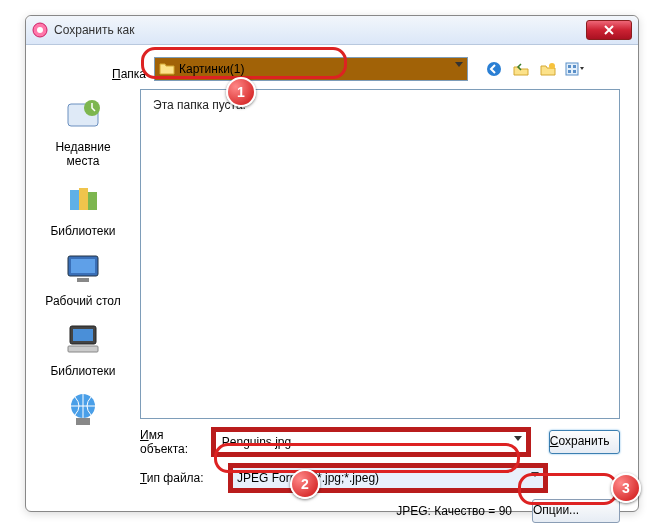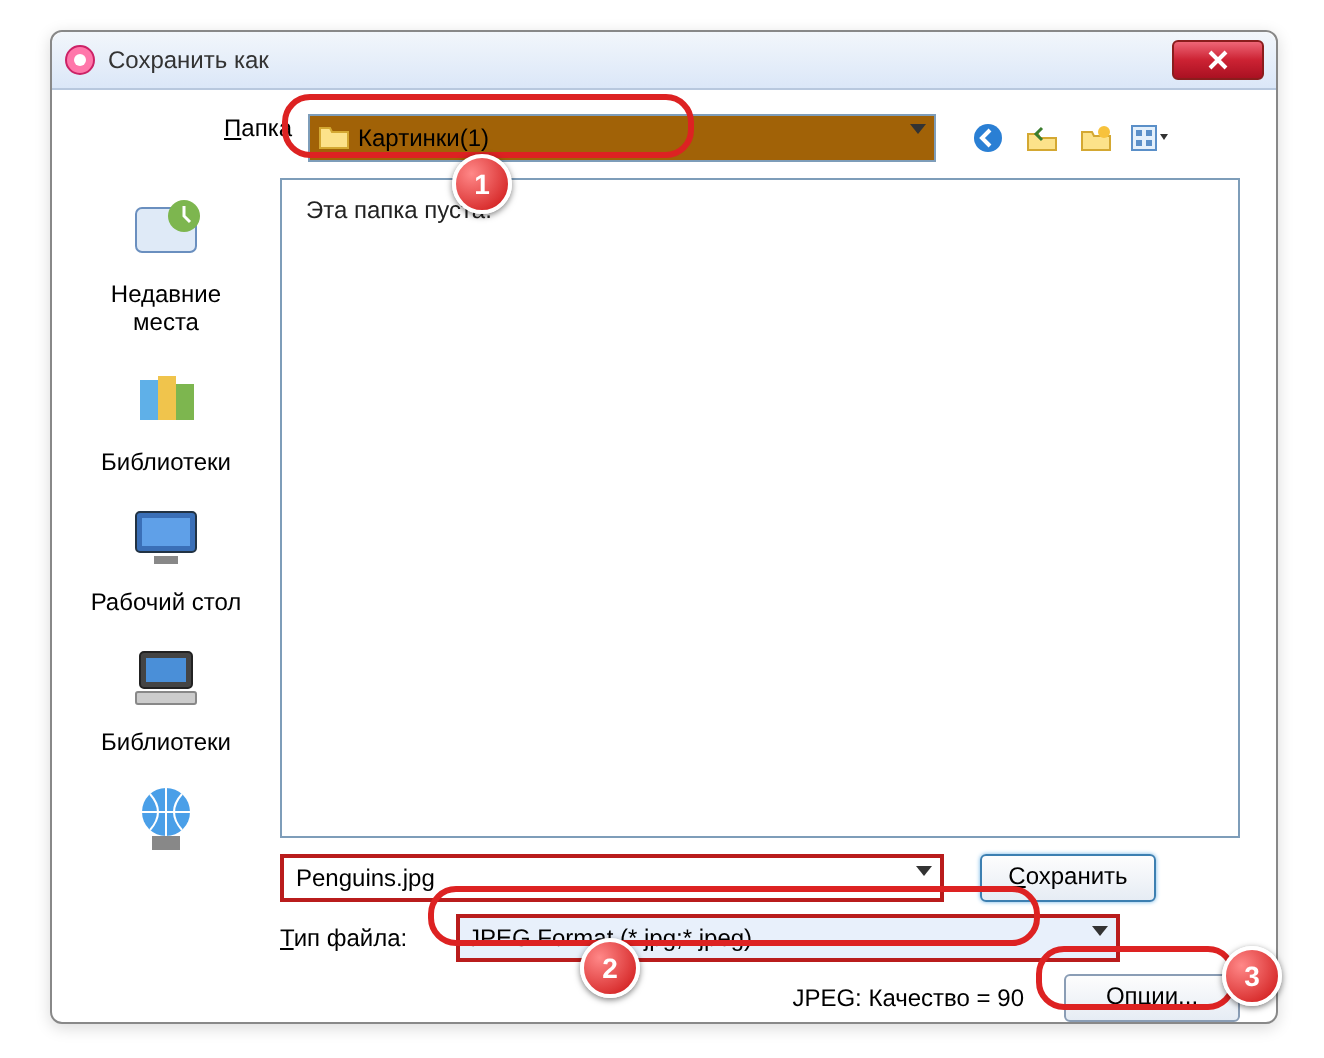--- a/index.html
+++ b/index.html
@@ -2,40 +2,40 @@
 <html><head>
 <meta charset="utf-8">
 <style>
 body{margin:0;font-family:"Segoe UI",Tahoma,sans-serif;font-size:12px;background:#fff;width:662px;height:529px;position:relative}
 .wrapper{position:absolute;left:25px;top:15px;width:612px;height:495px;border:1px solid #888;border-radius:6px;box-shadow:0 2px 8px rgba(0,0,0,.15);background:#fff}
 .titlebar{height:28px;background:linear-gradient(#f2f6fb,#dbe7f8);border-bottom:1px solid #b8c8de;border-radius:6px 6px 0 0;display:flex;align-items:center;padding:0 6px}
 .appicon{width:16px;height:16px;margin-right:6px}
 .title{flex:1;color:#333}
 .close-btn{width:44px;height:18px;border-radius:3px;background:linear-gradient(#e67,#c23 50%,#a12);border:1px solid #8a1d1d;display:flex;align-items:center;justify-content:center;color:#fff;font-weight:bold;cursor:pointer}
 .body{position:relative;height:calc(100% - 28px);padding:12px 18px 12px 12px;box-sizing:border-box}
-.toprow{display:flex;align-items:flex-start;margin-bottom:8px;padding-left:60px}
+.toprow{display:flex;align-items:flex-end;margin-bottom:8px;padding-left:60px}
 .label-r{width:48px;text-align:right;margin-right:8px}
 .folder-combo{position:relative;flex:0 0 290px;display:flex;align-items:center;height:22px;border:1px solid #7e9db9;background:#a16207;padding:0 18px 0 4px}
 .folder-ico{width:16px;height:16px;margin-right:4px}
 .combo-arrow{position:absolute;right:4px;top:4px;border-left:4px solid transparent;border-right:4px solid transparent;border-top:5px solid #333}
 .toolbtns{display:flex;gap:3px;margin-left:14px}
 .tbtn{width:22px;height:22px;display:flex;align-items:center;justify-content:center;border:1px solid transparent;border-radius:2px;cursor:pointer}
 .main{display:flex;height:330px}
 .places{width:100px;display:flex;flex-direction:column;align-items:flex-start;padding-top:5px}
 .place{width:90px;text-align:center;margin-bottom:10px;cursor:pointer}
 .place-icon{width:42px;height:42px;margin:0 auto 4px;display:flex;align-items:center;justify-content:center}
 .listing{flex:1;border:1px solid #7e9db9;background:#fff;margin-left:2px;padding:8px 12px;color:#222}
 .bottom{margin-left:102px;margin-top:8px}
 .brow{display:flex;align-items:center;margin-bottom:6px}
 .blabel{width:88px}
-.binput{flex:0 0 290px;height:20px;border:2px solid #b91c1c;background:#fff;padding:0 34px 0 4px;position:relative;display:flex;align-items:center}
+.binput{flex:0 0 290px;height:20px;border:5px solid #b91c1c;background:#fff;padding:0 16px 0 4px;position:relative;display:flex;align-items:center}
 .binput input{border:none;outline:none;width:100%;font:inherit;background:transparent}
-.bbtn{width:86px;height:22px;margin-left:18px;border:1px solid #8a9db5;border-radius:3px;background:linear-gradient(#fdfdfd,#e6ecf4);cursor:pointer;text-align:center;line-height:20px}
+.bbtn{width:86px;height:22px;margin-left:18px;border:1px solid #8a9db5;border-radius:3px;background:linear-gradient(#fdfdfd,#e6ecf4);cursor:pointer;text-align:left;line-height:20px}
 .bbtn.primary{border:1px solid #3c7fb1;box-shadow:0 0 2px #6db3e6}
-.qualrow{text-align:right;margin-right:0;display:flex;justify-content:flex-end;align-items:center;gap:20px;margin-top:4px}
+.qualrow{text-align:right;margin-right:0;display:flex;justify-content:flex-end;align-items:center;gap:7px;margin-top:4px}
 .marker{position:absolute;width:26px;height:26px;border-radius:50%;background:radial-gradient(circle at 30% 30%,#f88,#c11);border:2px solid #fff;box-shadow:0 1px 3px rgba(0,0,0,.5);color:#fff;font-weight:bold;display:flex;align-items:center;justify-content:center;font-size:14px;z-index:10}
 .ring{position:absolute;border:3px solid #d22;border-radius:14px;z-index:9;pointer-events:none}
 u.hotkey{text-decoration:underline}
 </style>
 </head>
 <body>
 
 <div class="wrapper">
   <div class="titlebar">
     <span class="appicon">
@@ -149,36 +149,37 @@
           <div></div>
         </div>
       </div>
       <div class="listing">
         <span>Эта папка пуста.</span>
       </div>
     </div>
 
     <div class="bottom">
       <div class="brow">
+        <span class="blabel"><u class="hotkey">И</u>мя объекта:</span>
         <div class="binput">
           <input value="Penguins.jpg" style="">
           <span class="combo-arrow"></span>
         </div>
         <div class="bbtn primary"><u class="hotkey">С</u>охранить</div>
       </div>
       <div class="brow">
         <span class="blabel"><u class="hotkey">Т</u>ип файла:</span>
         <div class="binput" style="background:#e8f0fb">
           <span>JPEG Format (*.jpg;*.jpeg)</span>
           <span class="combo-arrow"></span>
         </div>
       </div>
       <div class="qualrow">
         <span>JPEG: Качество = 90</span>
-        <div class="bbtn" style="margin-left:0">Опции...</div>
+        <div class="bbtn" style="margin-left:13px">Опции...</div>
       </div>
     </div>
 
     <div class="ring" style="left:115px;top:2px;width:200px;height:26px"></div>
     <div class="marker" style="left:200px;top:32px">1</div>
     <div class="ring" style="left:188px;top:398px;width:300px;height:24px"></div>
     <div class="marker" style="left:264px;top:424px">2</div>
     <div class="ring" style="left:492px;top:428px;width:94px;height:26px"></div>
     <div class="marker" style="left:585px;top:428px">3</div>
   </div>

